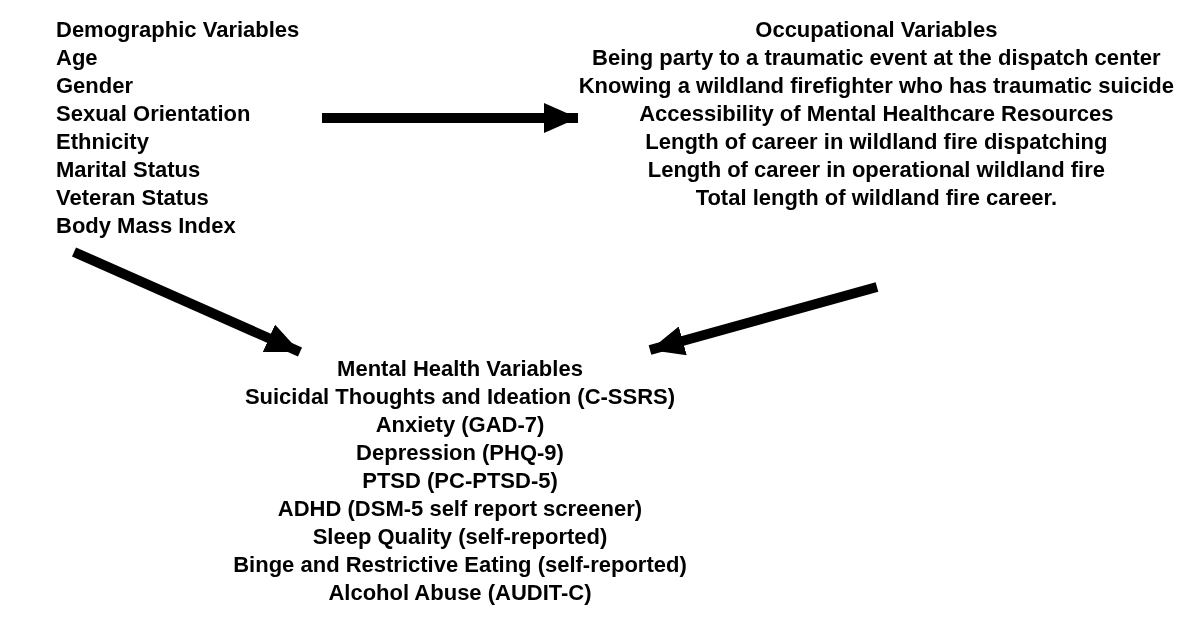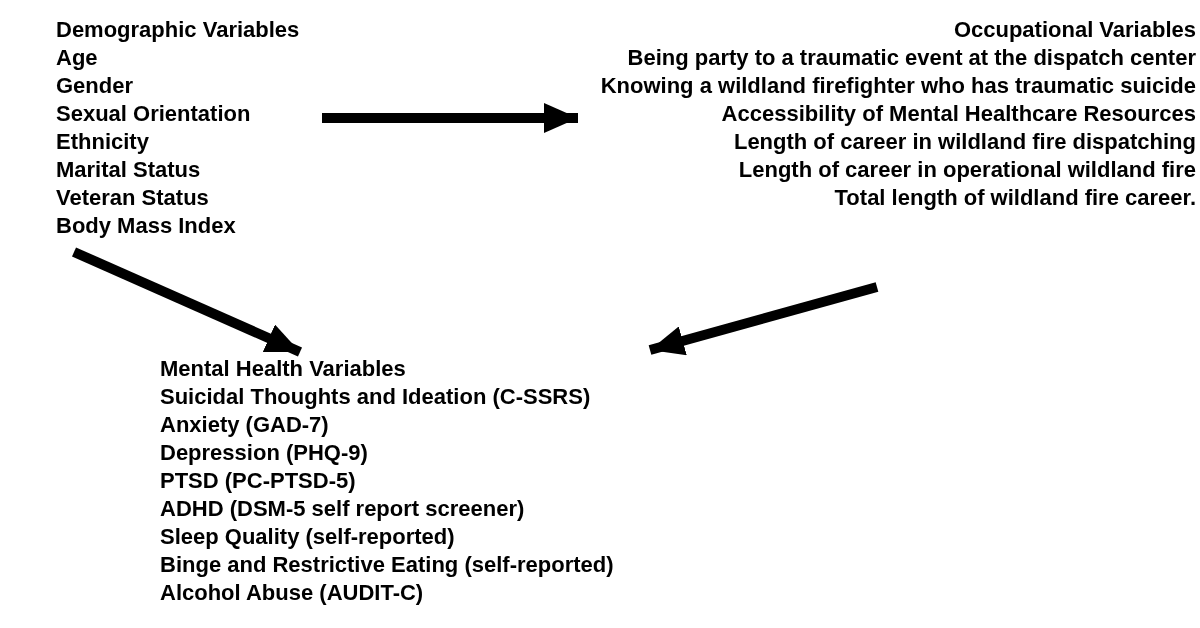--- a/index.html
+++ b/index.html
@@ -38,28 +38,29 @@
   .group {
     position: absolute;
   }
   .group-demographic {
     left: 12px;
     top: 16px;
     text-align: left;
     margin-left: 44px;
   }
   .group-occupational {
-    right: 4px;
+    right: 26px;
     top: 16px;
-    text-align: right;
+    text-align: center;
   }
   .group-mental-health {
     left: 160px;
     top: 355px;
     width: 600px;
+    text-align: center;
   }
   svg.arrow-layer {
     position: absolute;
     left: 0;
     top: 0;
     width: 1200px;
     height: 628px;
     pointer-events: none;
   }
   svg.arrow-layer line {

